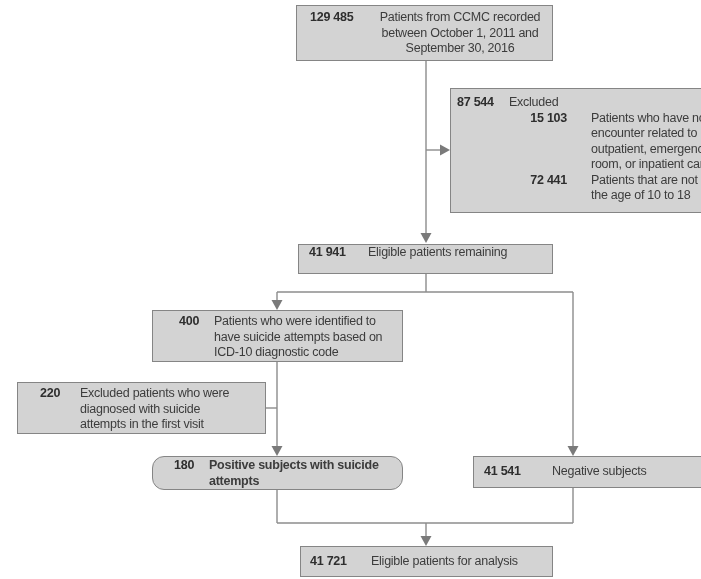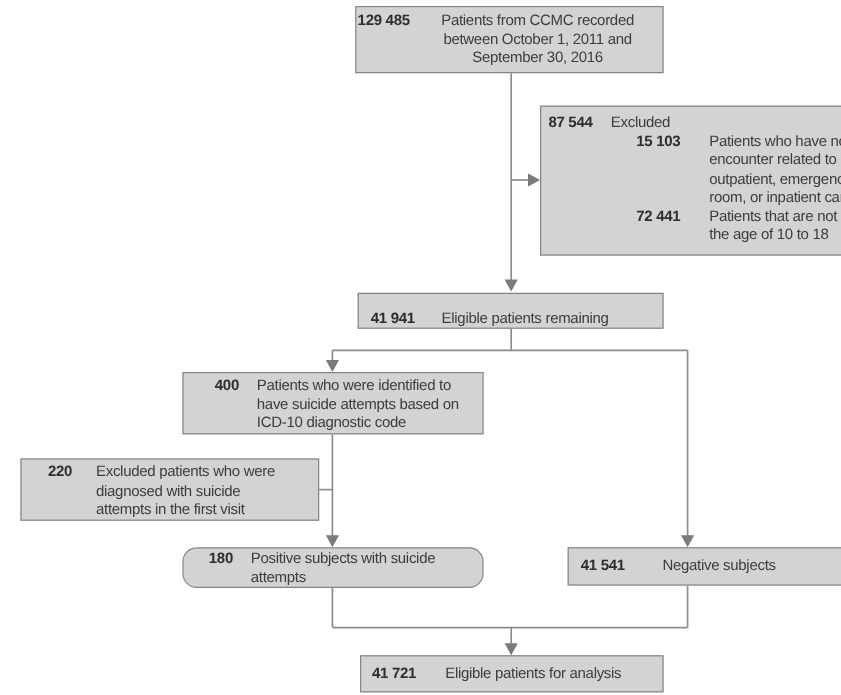--- a/index.html
+++ b/index.html
@@ -19,48 +19,48 @@
     position:absolute;
     background:#d3d3d3;
     border:1.5px solid #858585;
     box-sizing:border-box;
   }
   .row { display:flex; align-items:flex-start; }
   .num { font-weight:bold; color:#2e2e2e; white-space:nowrap; flex:0 0 auto; }
   .txt { flex:0 0 auto; }
 
   
-  .b1 { left:296px; top:5px; width:257px; height:56px; padding:4px 0 0 1px; display:flex; }
+  .b1 { left:296px; top:5px; width:257px; height:56px; padding:4px 0 0 13px; display:flex; }
   .b1 .num { width:61px; }
   .b1 .txt { width:178px;text-align:center; }
 
   
   .b2 { left:450px; top:88px; width:268px; height:125px; padding:6px 0 0 6px; }
   .b2 .main .num { width:52px; }
   .b2 .sub .num { width:110px; text-align:right; }
   .b2 .sub .txt { margin-left:24px; width:121px; }
 
   
-  .b3 { left:298px; top:244px; width:255px; height:30px; display:flex; align-items:flex-end; padding-left:10px; }
+  .b3 { left:298px; top:244px; width:255px; height:30px; display:flex; align-items:flex-start; padding-left:10px; }
   .b3 .num { width:59px; }
 
   
   .b4 { left:152px; top:310px; width:251px; height:52px; padding:3px 0 0 26px; display:flex; }
   .b4 .num { width:35px; }
   .b4 .txt { width:180px; }
 
   
   .b5 { left:17px; top:382px; width:249px; height:52px; padding:3px 0 0 22px; display:flex; }
   .b5 .num { width:40px; }
   .b5 .txt { width:158px; }
 
   
   .b6 { left:152px; top:456px; width:251px; height:34px; padding:1px 0 0 21px; display:flex;border-radius:12px; }
   .b6 .num { width:35px; }
-  .b6 .txt { width:180px; }
+  .b6 .txt { width:180px;font-weight:bold; }
 
   
   .b7 { left:445px; top:456px; width:251px; height:32px; display:flex; align-items:center; padding-left:10px;margin-left:28px; }
   .b7 .num { width:68px; }
 
   
   .b8 { left:300px; top:546px; width:253px; height:31px; display:flex; align-items:center; padding-left:9px; }
   .b8 .num { width:61px; }
 </style>
 </head>

